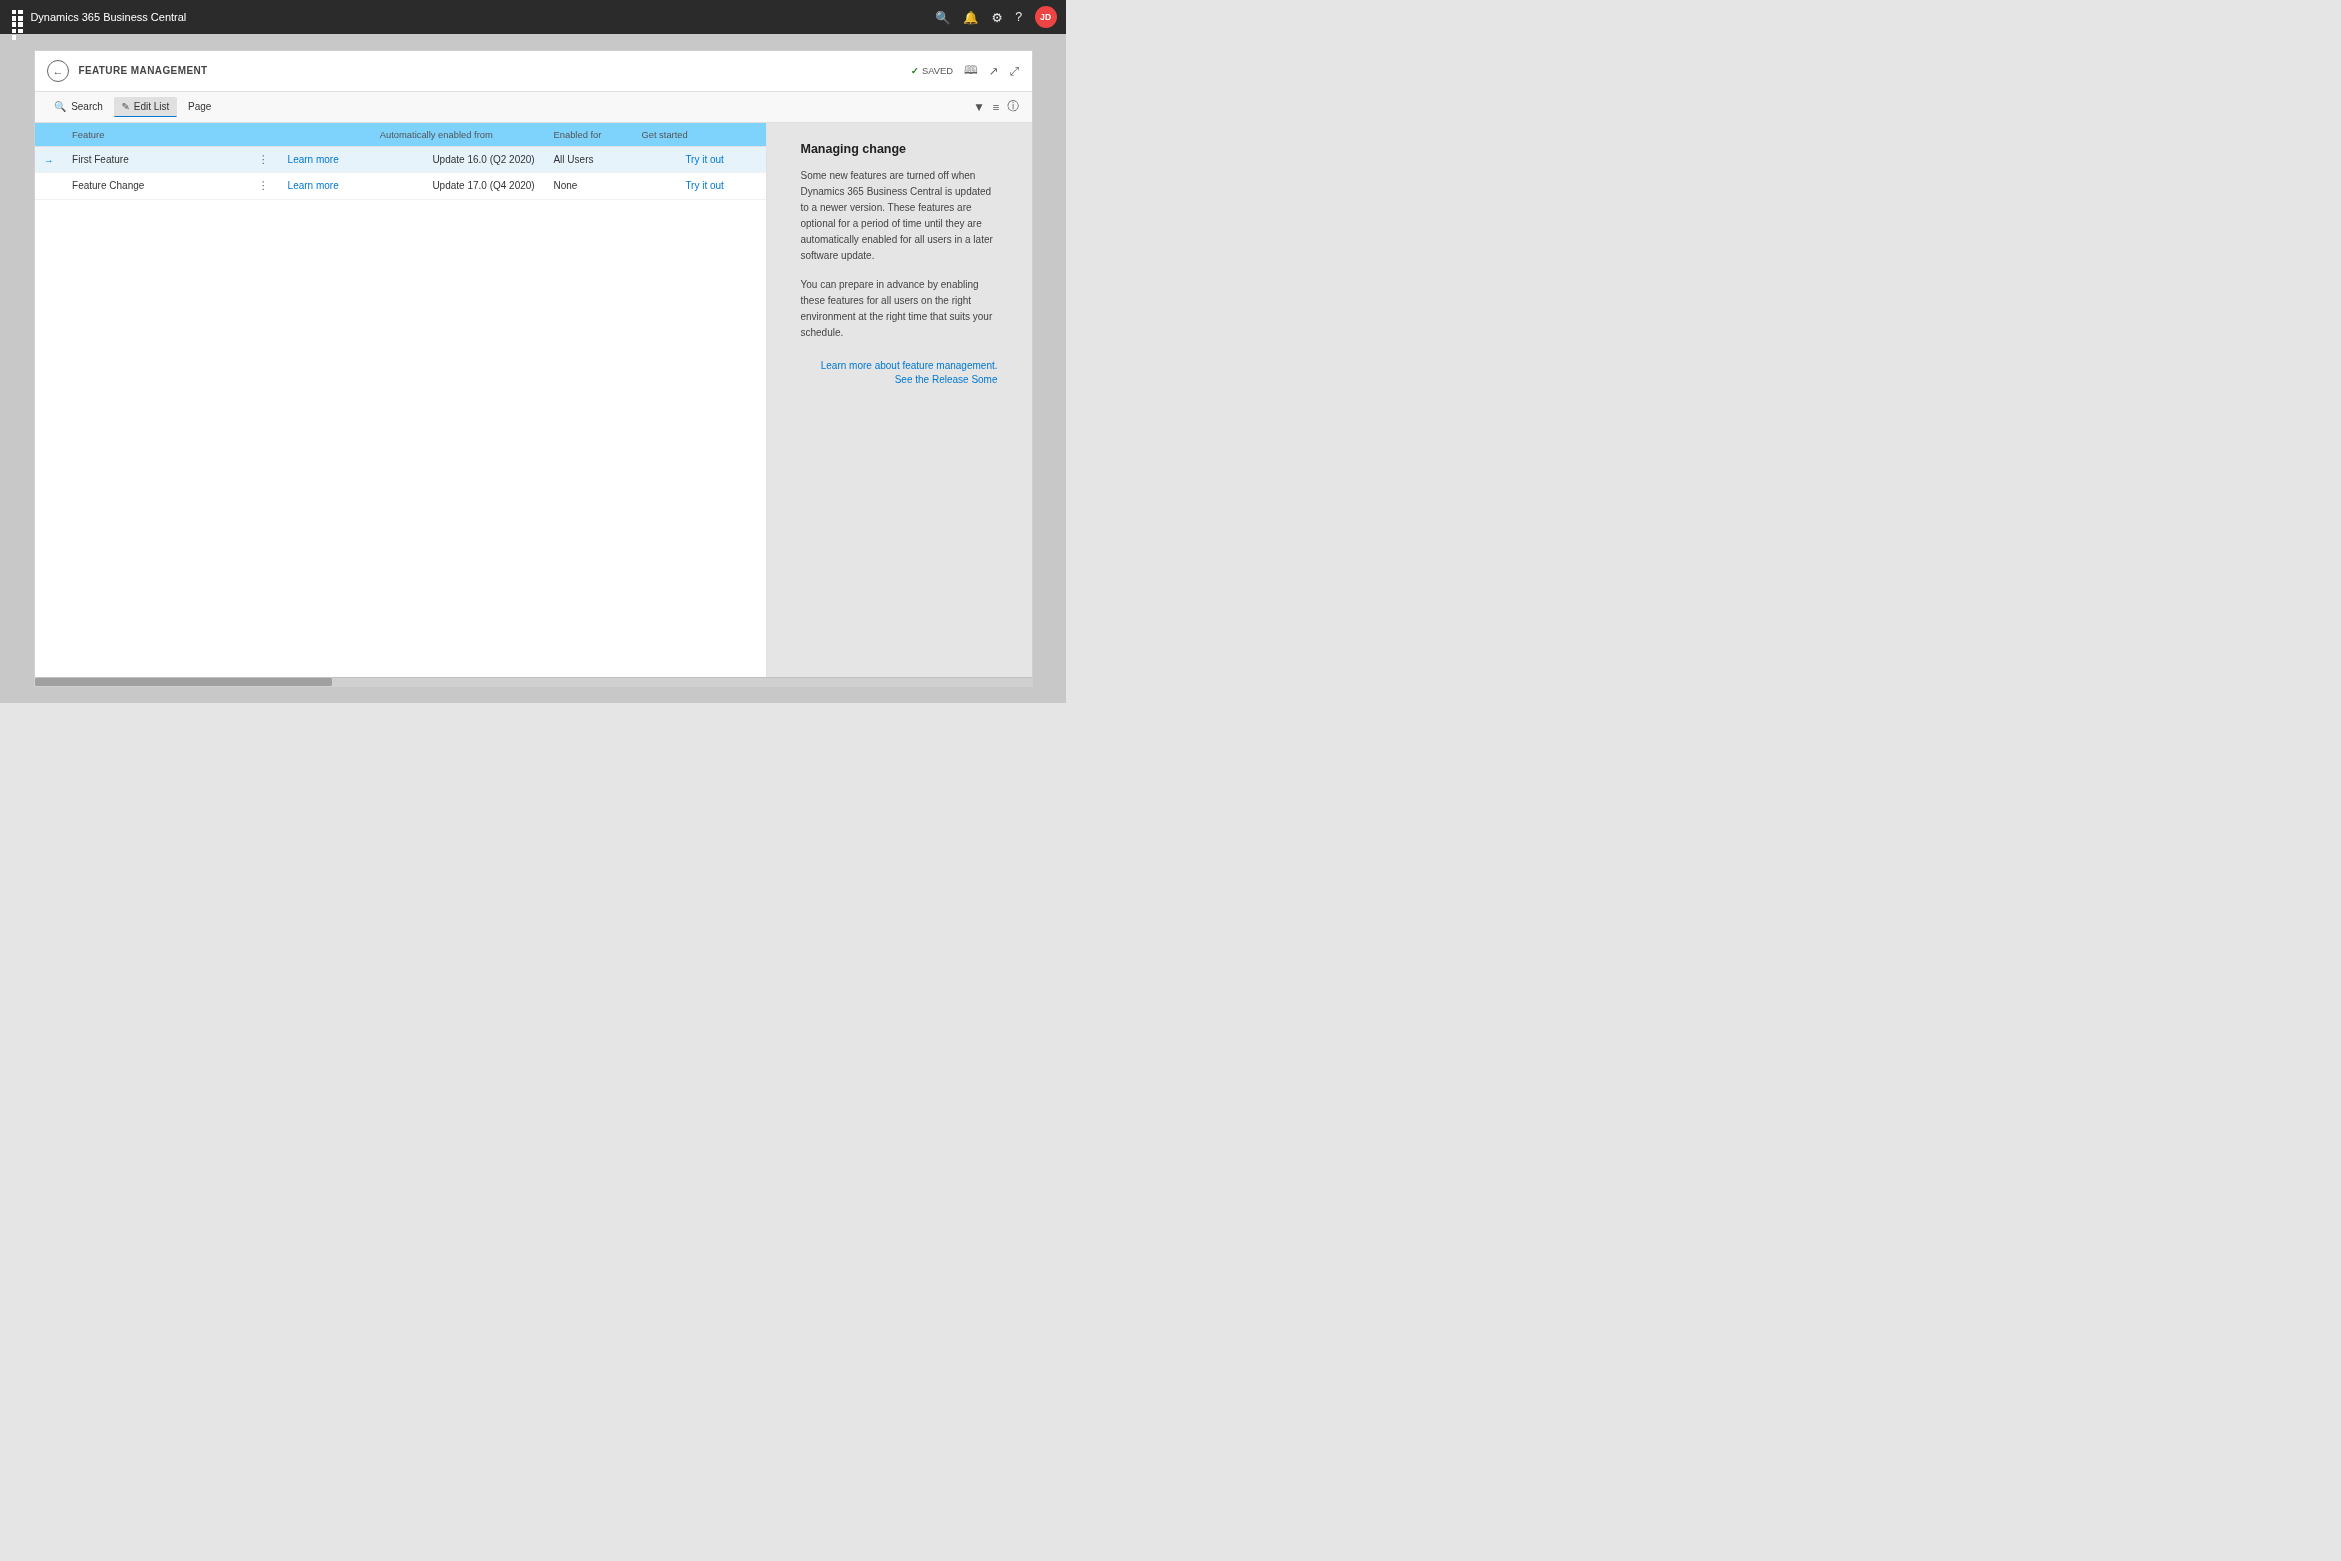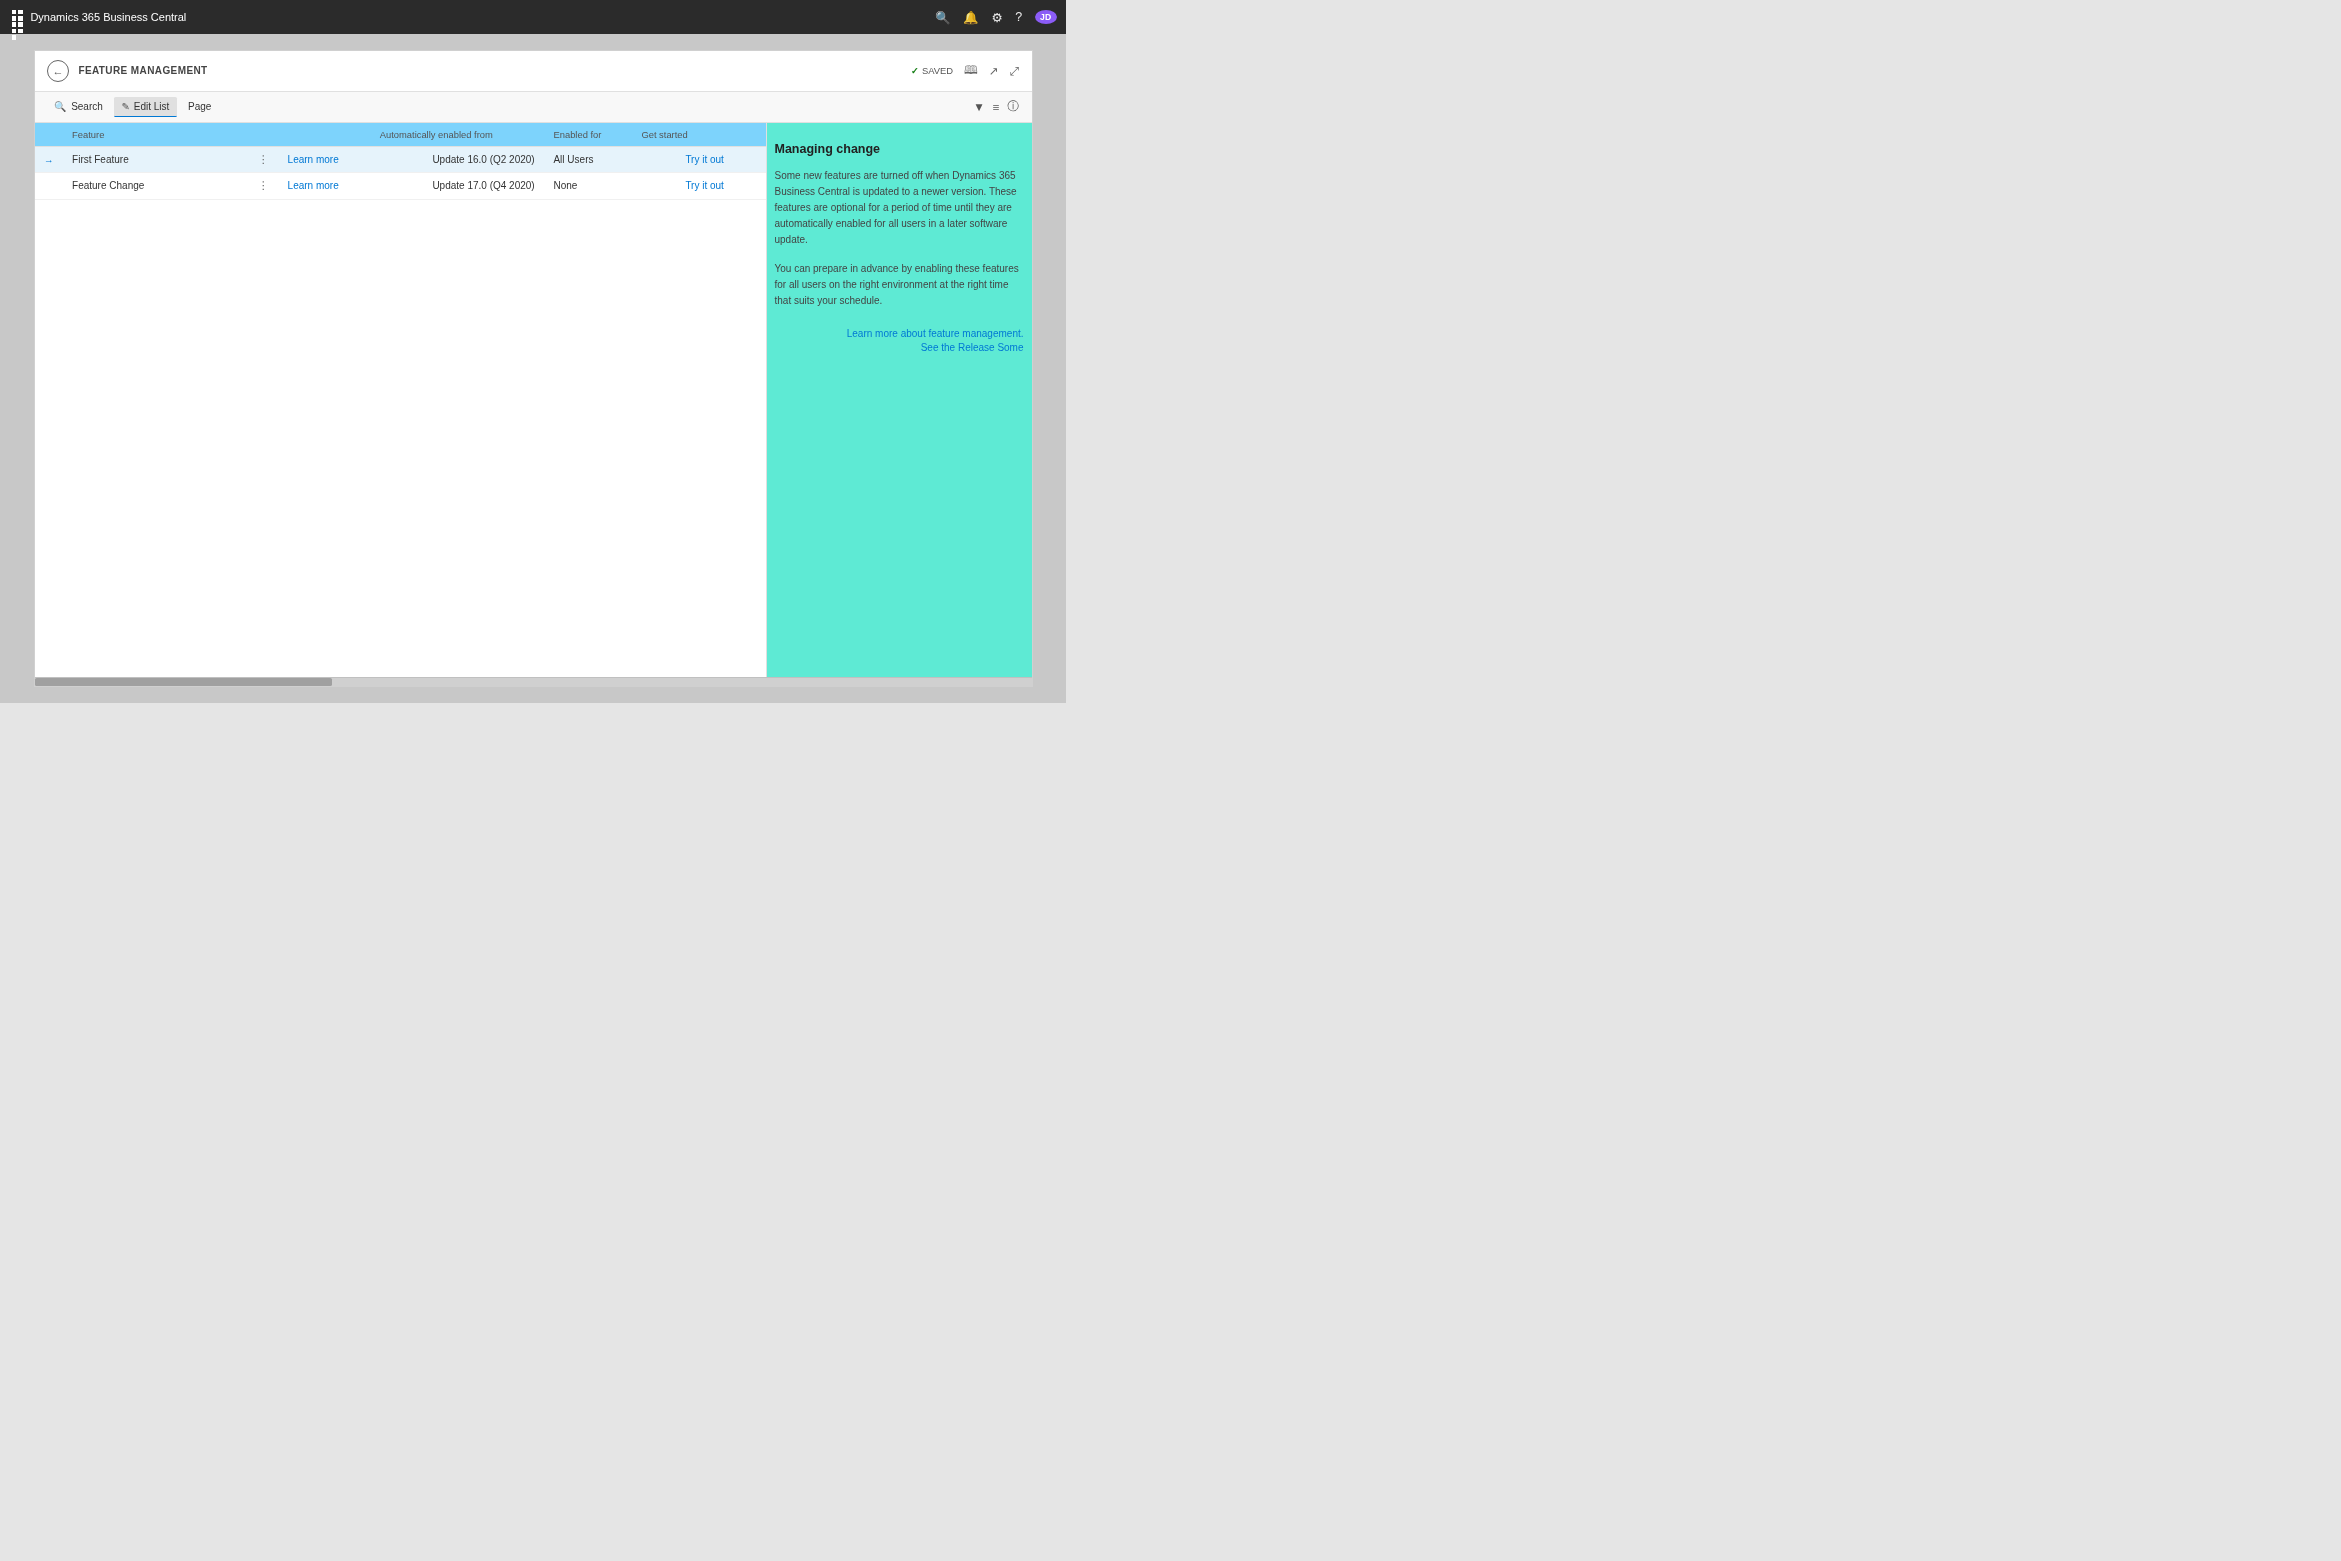--- a/index.html
+++ b/index.html
@@ -50,23 +50,23 @@
       gap: 12.5px;
     }
     .topbar-icon {
       color: white;
       font-size: 12.5px;
       cursor: pointer;
       opacity: 0.9;
     }
     .topbar-avatar {
       width: 22px;
-      height: 14px;
+      height: 22px;
       border-radius: 50%;
-      background: #8b5cf6;
+      background: #ef4444;
       color: white;
       display: flex;
       align-items: center;
       justify-content: center;
       font-size: 8.6px;
       font-weight: 600;
       cursor: pointer;
     }
 
     
@@ -252,22 +252,22 @@
       color: #333;
       text-align: right;
     }
     .enabled-for-col {
       color: #333;
     }
 
     
     .info-panel {
       width: 265px;
-      padding: 19px 8px;
-      background: #5eead4;
+      padding: 19px 34px;
+      background: #e5e5e5;
       overflow-y: auto;
     }
     .info-panel-title {
       font-size: 12.5px;
       font-weight: 600;
       color: #222;
       margin-bottom: 12.5px;
     }
     .info-panel-text {
       font-size: 10px;

